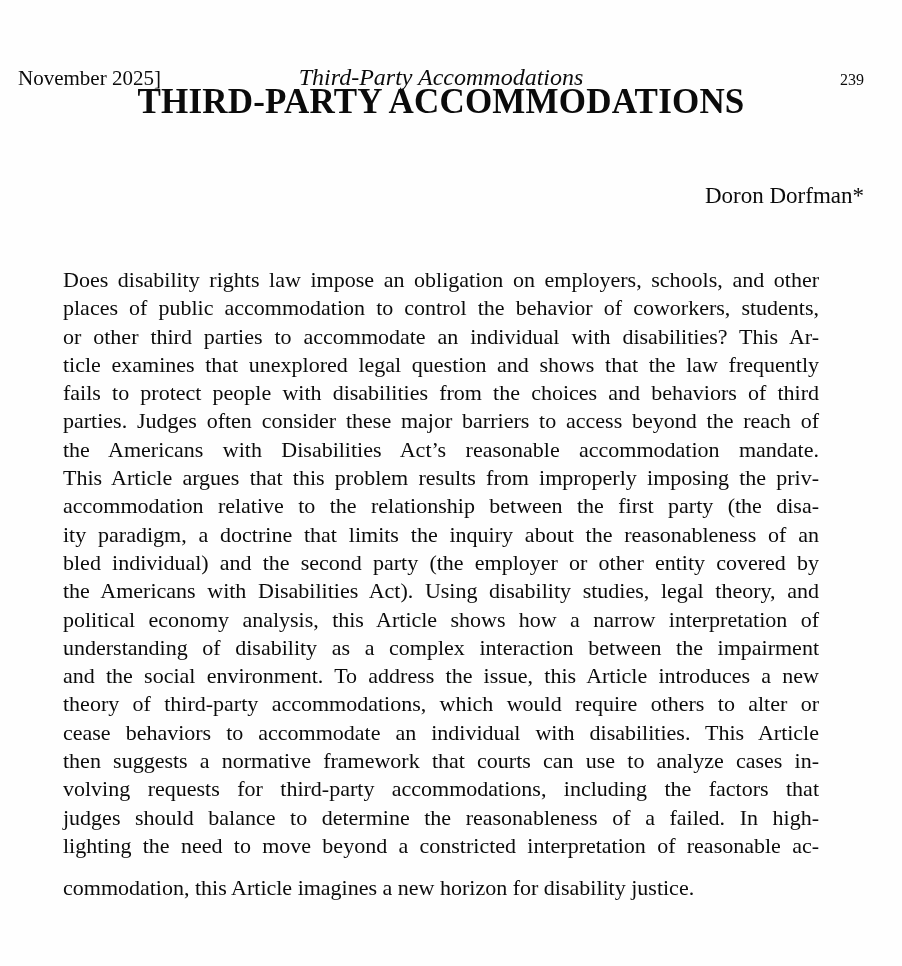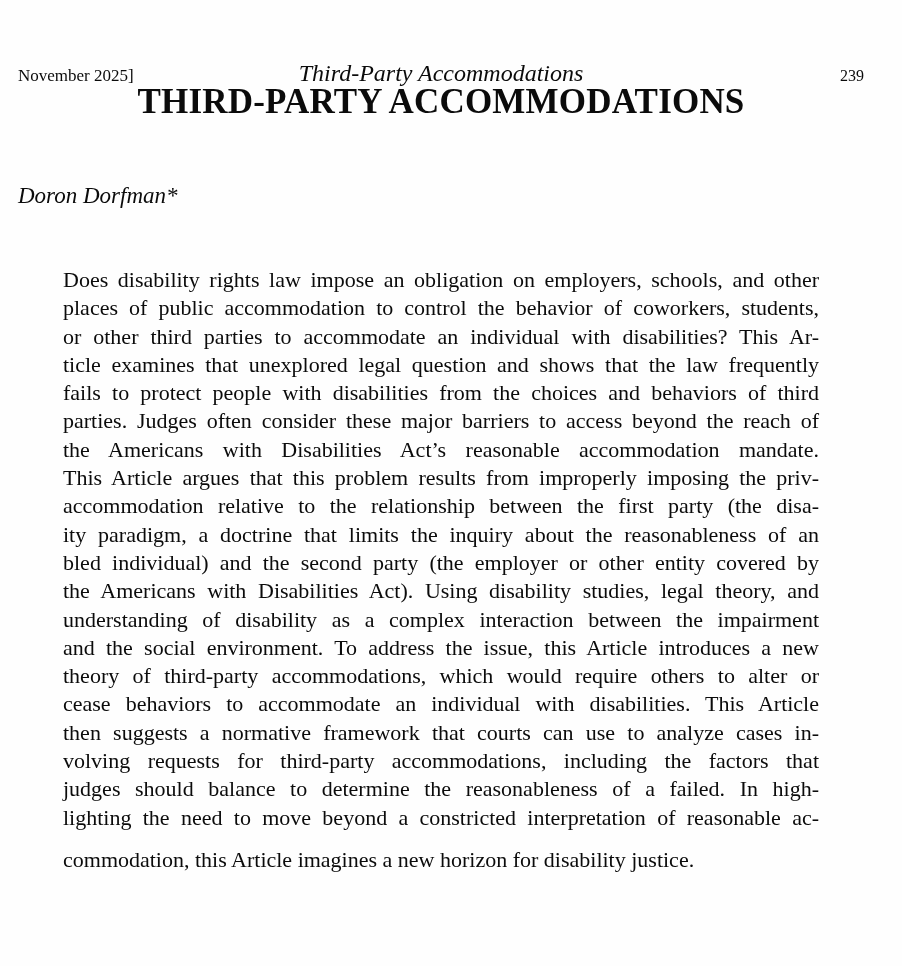--- a/index.html
+++ b/index.html
@@ -20,21 +20,21 @@
     position: absolute;
     top: 18px;
     left: 18px;
     right: 38px;
     display: grid;
     grid-template-columns: 1fr auto 1fr;
     align-items: baseline;
   }
   .rh-left {
     justify-self: start;
-    font-size: 17px;
+    font-size: 21px;
     white-space: nowrap;
     margin-top: 48px;
   }
   .rh-center {
     justify-self: center;
     font-style: italic;
     font-size: 24px;
     white-space: nowrap;
   }
   .rh-right {
@@ -53,22 +53,21 @@
     line-height: 35px;
     font-weight: 700;
     letter-spacing: 0.2px;
     white-space: nowrap;
   }
   .author {
     position: absolute;
     top: 184px;
     left: 18px;
     right: 38px;
-    text-align: left;
-    font-style: italic;
+    text-align: right;
     font-size: 23px;
     line-height: 23px;
   }
   .abstract {
     position: absolute;
     top: 266px;
     left: 63px;
     width: 756px;
     font-size: 22px;
     line-height: 28.3px;
@@ -105,20 +104,21 @@
       <div class="abs-line">or other third parties to accommodate an individual with disabilities? This Ar-</div>
       <div class="abs-line">ticle examines that unexplored legal question and shows that the law frequently</div>
       <div class="abs-line">fails to protect people with disabilities from the choices and behaviors of third</div>
       <div class="abs-line">parties. Judges often consider these major barriers to access beyond the reach of</div>
       <div class="abs-line">the Americans with Disabilities Act’s reasonable accommodation mandate.</div>
       <div class="abs-line">This Article argues that this problem results from improperly imposing the priv-</div>
       <div class="abs-line">accommodation relative to the relationship between the first party (the disa-</div>
       <div class="abs-line">ity paradigm, a doctrine that limits the inquiry about the reasonableness of an</div>
       <div class="abs-line">bled individual) and the second party (the employer or other entity covered by</div>
       <div class="abs-line">the Americans with Disabilities Act). Using disability studies, legal theory, and</div>
+      <div class="abs-line">political economy analysis, this Article shows how a narrow interpretation of</div>
       <div class="abs-line">understanding of disability as a complex interaction between the impairment</div>
       <div class="abs-line">and the social environment. To address the issue, this Article introduces a new</div>
       <div class="abs-line">theory of third-party accommodations, which would require others to alter or</div>
       <div class="abs-line">cease behaviors to accommodate an individual with disabilities. This Article</div>
       <div class="abs-line">then suggests a normative framework that courts can use to analyze cases in-</div>
       <div class="abs-line">volving requests for third-party accommodations, including the factors that</div>
       <div class="abs-line">judges should balance to determine the reasonableness of a failed. In high-</div>
       <div class="abs-line">lighting the need to move beyond a constricted interpretation of reasonable ac-</div>
       <div class="abs-line last">commodation, this Article imagines a new horizon for disability justice.</div>
     </div>

